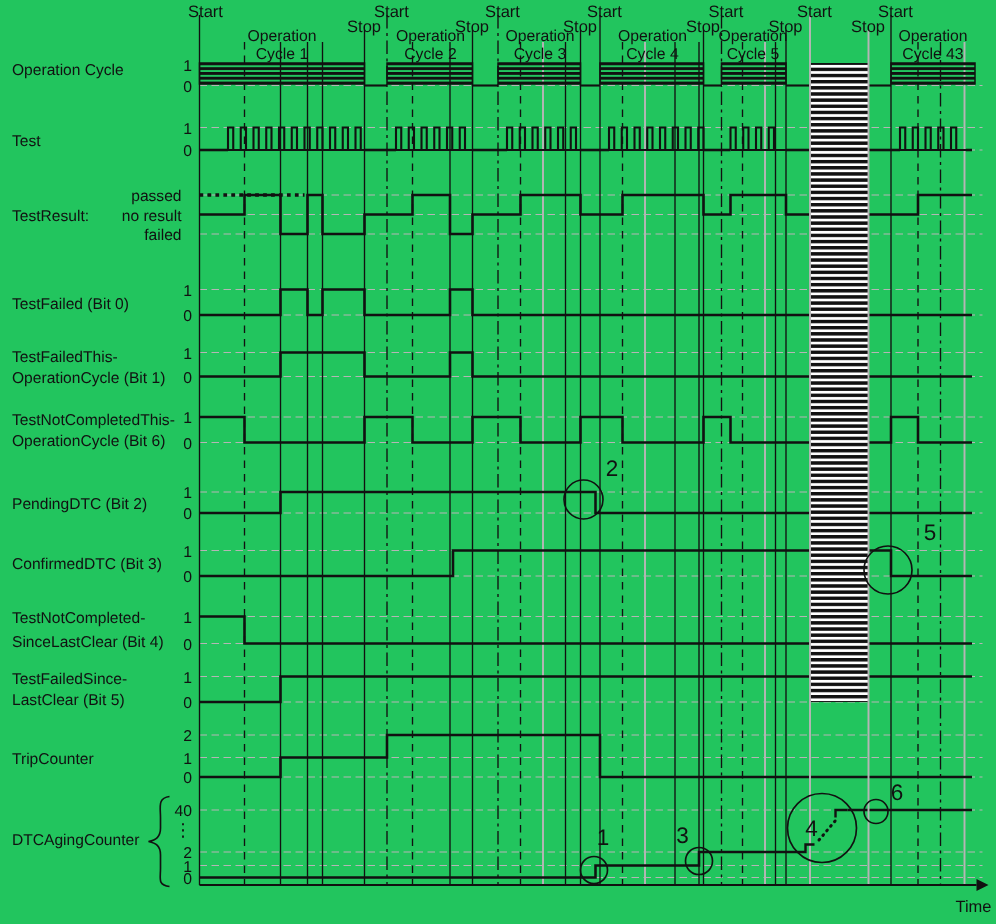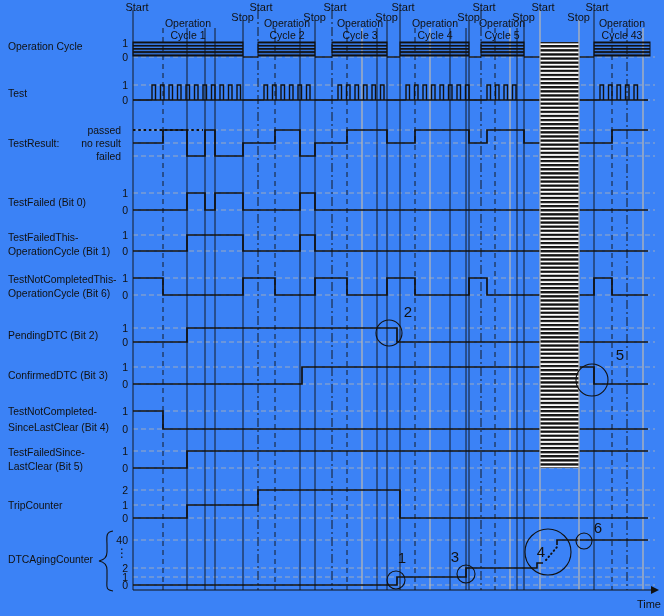--- a/index.html
+++ b/index.html
@@ -1,16 +1,16 @@
 <!DOCTYPE html>
 <html><head>
 <meta charset="utf-8">
 <style>
   html,body{margin:0;padding:0;background:#ffffff;}
-  .stage{position:relative;width:664px;height:616px;background:#3b82f6;overflow:hidden;}
+  .stage{position:relative;width:664px;height:616px;background:#22c55e;overflow:hidden;}
   svg text{font-family:"Liberation Sans","DejaVu Sans",sans-serif;fill:#111;}
 </style>
 </head>
 <body>
 
 <div class="stage">
   <svg id="fig" width="664" height="616" viewBox="0 0 664 616">
       <defs>
         <pattern id="oc-stripe" width="6" height="3.2" patternUnits="userSpaceOnUse">
           <rect width="6" height="1.9" fill="#111111"></rect>

